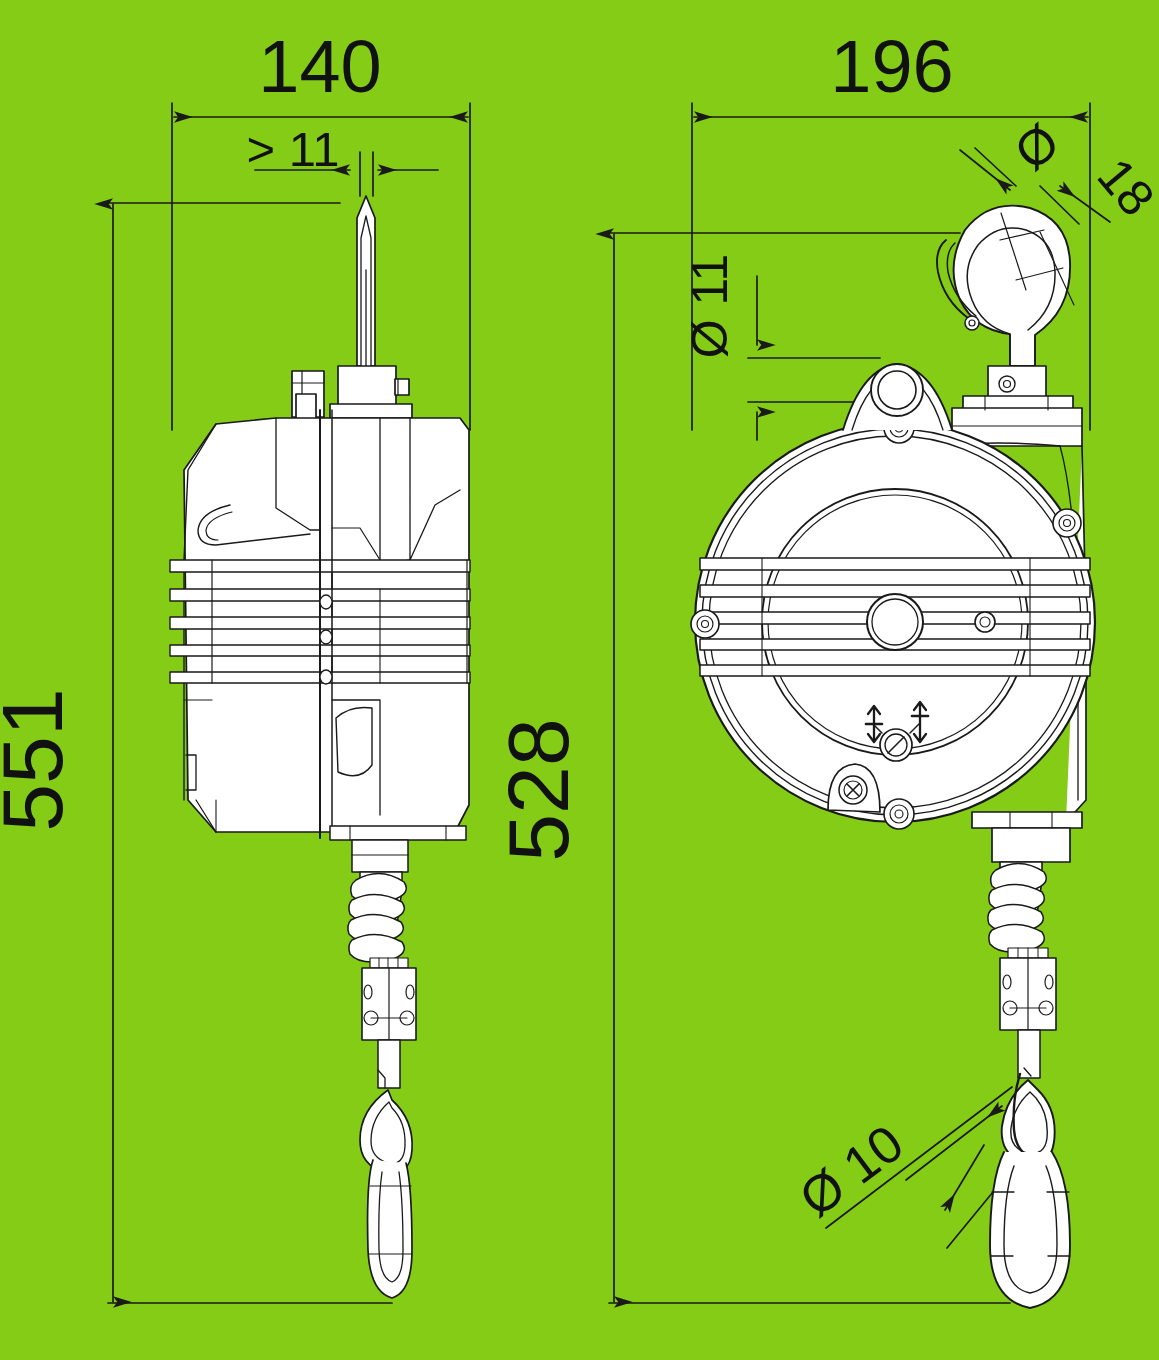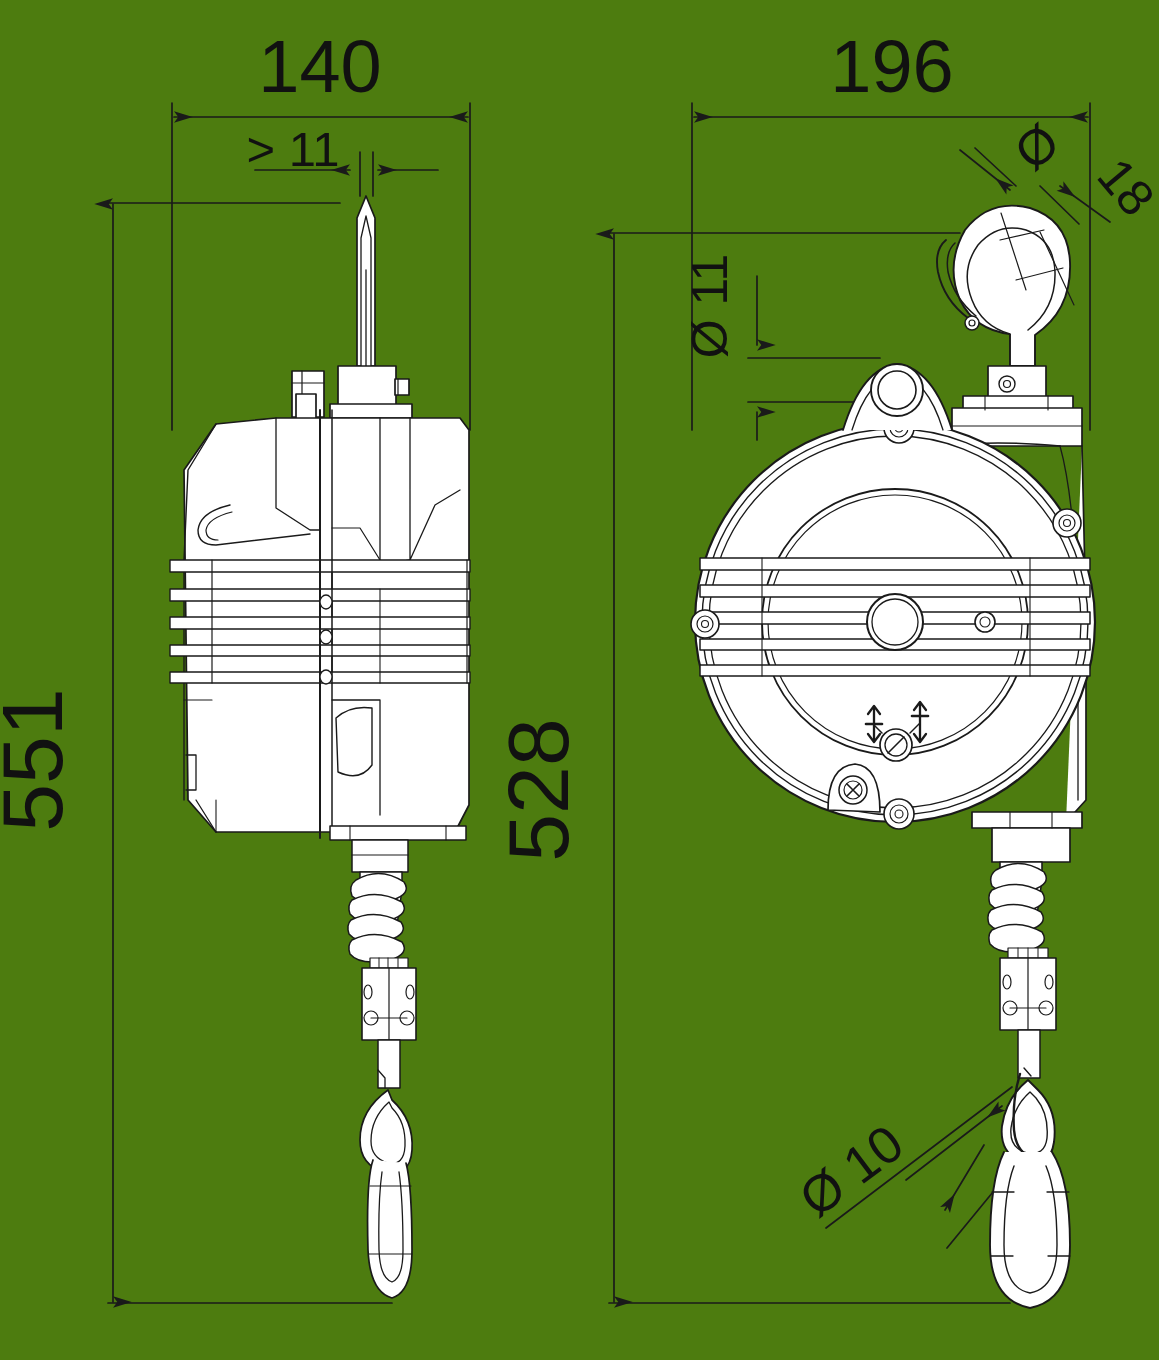--- a/index.html
+++ b/index.html
@@ -7,21 +7,21 @@
     padding: 0;
     background: #ffffff;
   }
   body {
     font-family: "Liberation Sans", sans-serif;
   }
   #sheet {
     position: relative;
     width: 1159px;
     height: 1360px;
-    background: #4d7c0f;
+    background: #84cc16;
     overflow: hidden;
   }
   #sheet svg {
     position: absolute;
     left: 0;
     top: 0;
   }
   .dimtext {
     font-family: "Liberation Sans", sans-serif;
     font-weight: 400;

